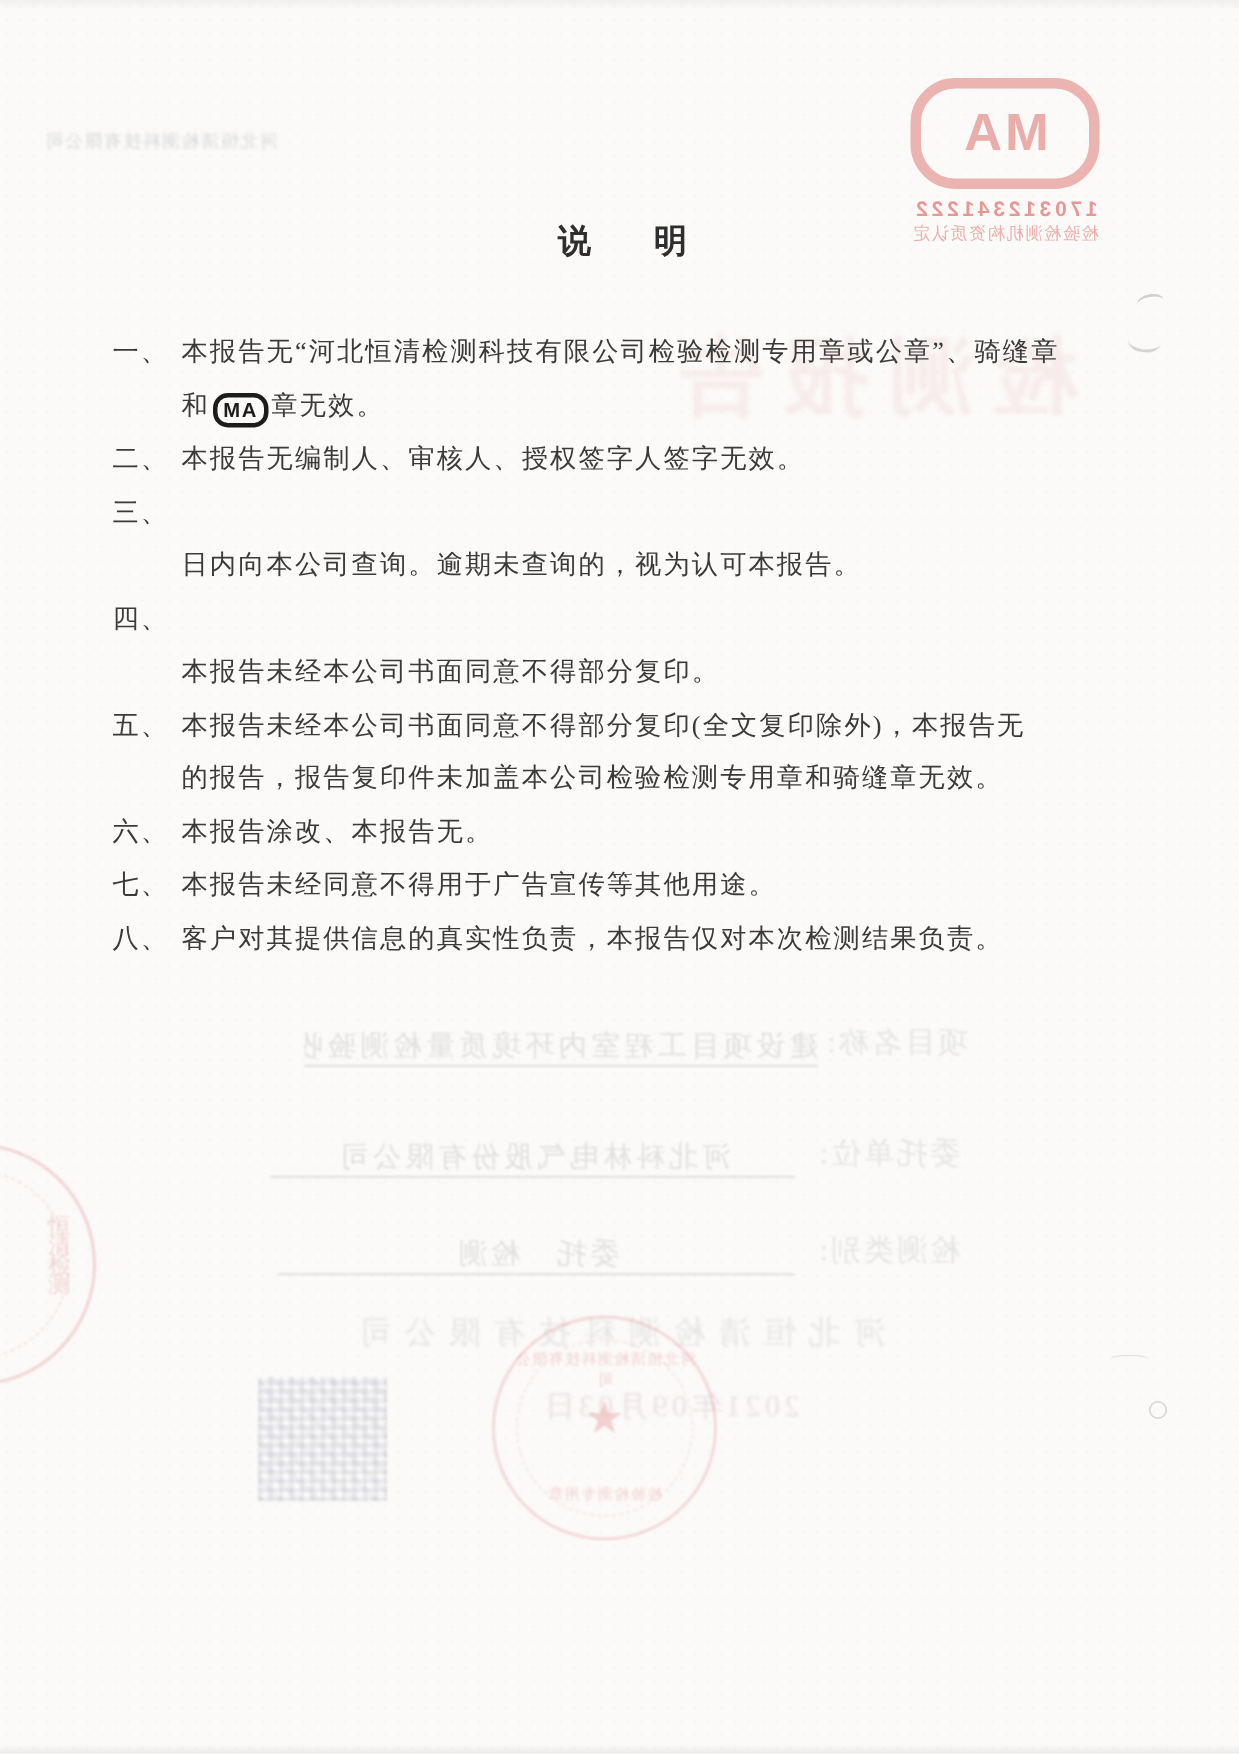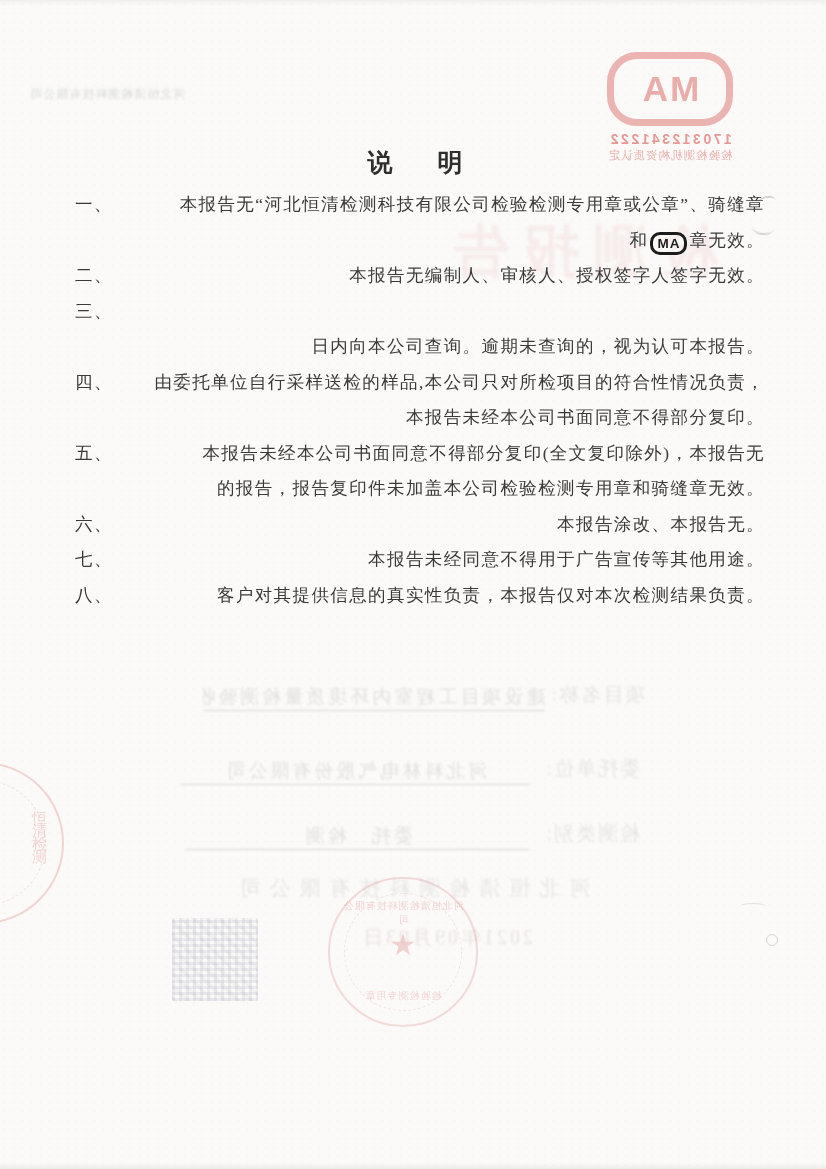--- a/index.html
+++ b/index.html
@@ -19,27 +19,27 @@
   .scan-edge-bottom{
     position:absolute;left:0;right:0;bottom:0;height:6px;
     background:linear-gradient(0deg, rgba(140,140,140,0.14), rgba(140,140,140,0));
   }
   
   .content{
     position:absolute;left:75px;top:146px;width:690px;
     color:#3a3a3a;
   }
   .doc-title{
-    text-align:center;font-size:25px;font-weight:700;
-    letter-spacing:10px;margin:0 0 8px 0;color:#2e2e2e;
+    text-align:center;font-size:22px;font-weight:700;
+    letter-spacing:10px;margin:0 0 41px 0;color:#2e2e2e;
   }
   .notes{display:block;}
   .item{display:flex;font-size:17.5px;line-height:35.5px;letter-spacing:1.4px;color:#3a3a3a;}
   .item .num{width:46px;flex:none;}
-  .item .txt{flex:1;text-align:right;}
+  .item .txt{flex:1;}
   .cma-logo{
     display:inline-block;border:3px solid #1c1c1c;border-radius:10px;
     padding:0 4px;margin:0 2px;font-family:"Liberation Sans","DejaVu Sans",sans-serif;
     font-weight:700;font-size:13.5px;line-height:17px;letter-spacing:1px;
     vertical-align:-2px;color:#1c1c1c;
   }
   
   .mirror-layer{position:absolute;inset:0;transform:scaleX(-1);pointer-events:none;}
   .mirror-layer > *{position:absolute;}
   .ghost-head{
@@ -201,21 +201,21 @@
         <span class="num">三、</span>
         <span class="txt">
           <br>
           <span>日内向本公司查询。逾期未查询的，视为认可本报告。</span>
         </span>
       </div>
 
       <div class="item">
         <span class="num">四、</span>
         <span class="txt">
-          <span>由委托单位自行采样送检的样品,本公司只对所检项目的符合性情况负责，</span><br>
+          <br>
           <span>本报告未经本公司书面同意不得部分复印。</span>
         </span>
       </div>
 
       <div class="item">
         <span class="num">五、</span>
         <span class="txt">
           <span>本报告未经本公司书面同意不得部分复印(全文复印除外)，本报告无</span><br>
           <span>的报告，报告复印件未加盖本公司检验检测专用章和骑缝章无效。</span>
         </span>

